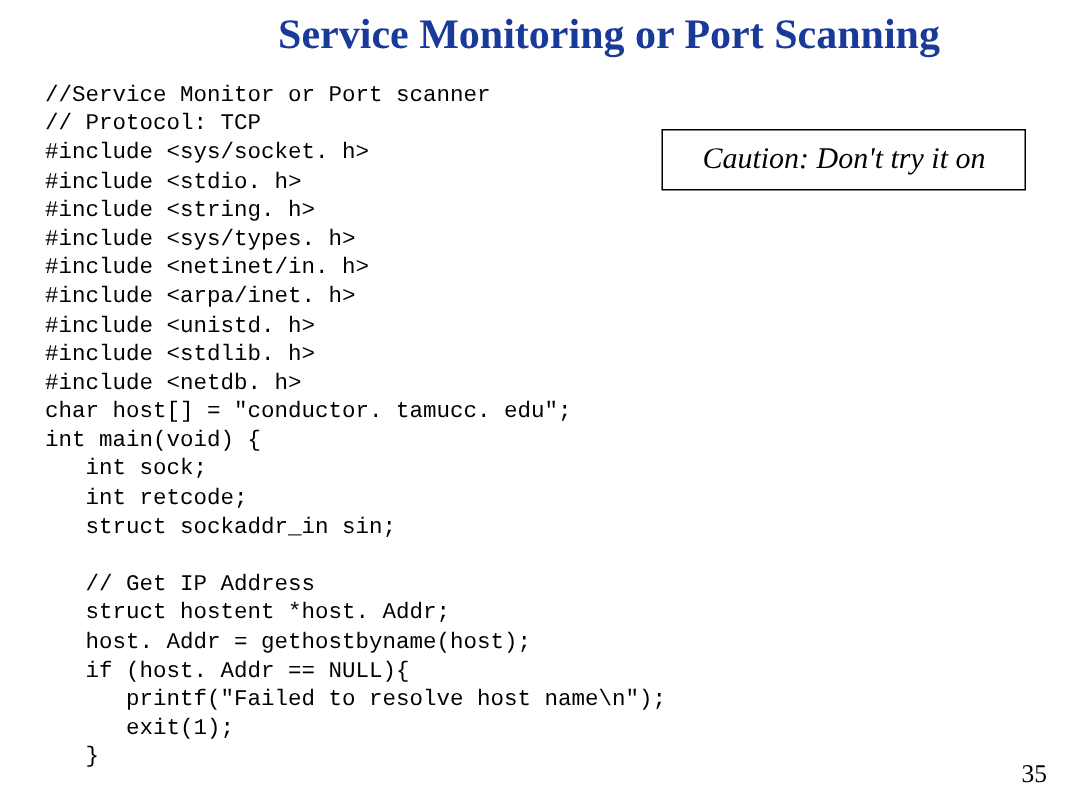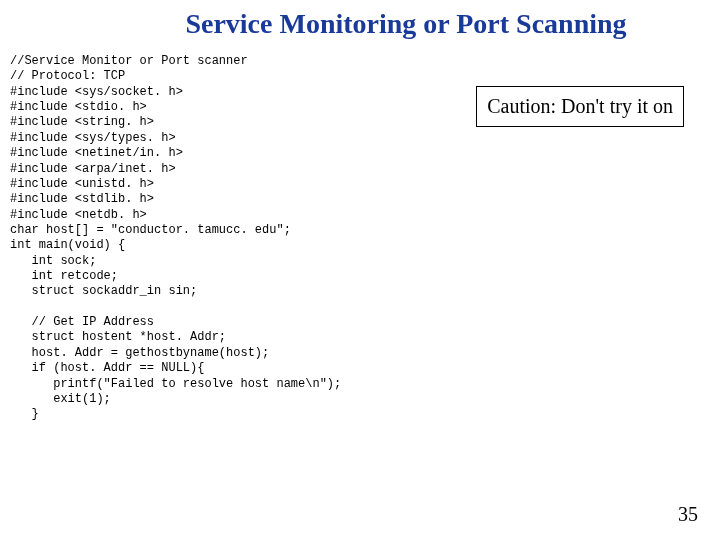--- a/index.html
+++ b/index.html
@@ -17,43 +17,44 @@
     font-weight: bold;
     font-size: 28px;
     text-align: center;
     padding-top: 8px;
     padding-left: 100px;
     padding-right: 20px;
     margin-left: 12px;
   }
   .code-block {
     font-family: "Courier New", Courier, monospace;
-    font-size: 12px;
+    font-size: 15px;
     line-height: 1.28;
     white-space: pre;
     color: #000;
     position: absolute;
     top: 54px;
-    left: 10px;
+    left: 30px;
   }
   .caution-box {
     position: absolute;
     top: 86px;
     right: 36px;
     border: 1px solid #000;
-    padding: 6px 10px;
+    padding: 6px 26px;
     font-size: 20px;
     line-height: 1.35;
     font-family: "Times New Roman", Times, serif;
+    font-style: italic;
   }
   .page-num {
     position: absolute;
     bottom: 14px;
     right: 22px;
-    font-size: 20px;
+    font-size: 17px;
     font-family: "Times New Roman", Times, serif;
   }
 </style>
 </head>
 <body>
 
 <div class="title">Service Monitoring or Port Scanning</div>
 
 <div class="code-block"><span>//Service Monitor or Port scanner</span>
 <span>// Protocol: TCP</span>

